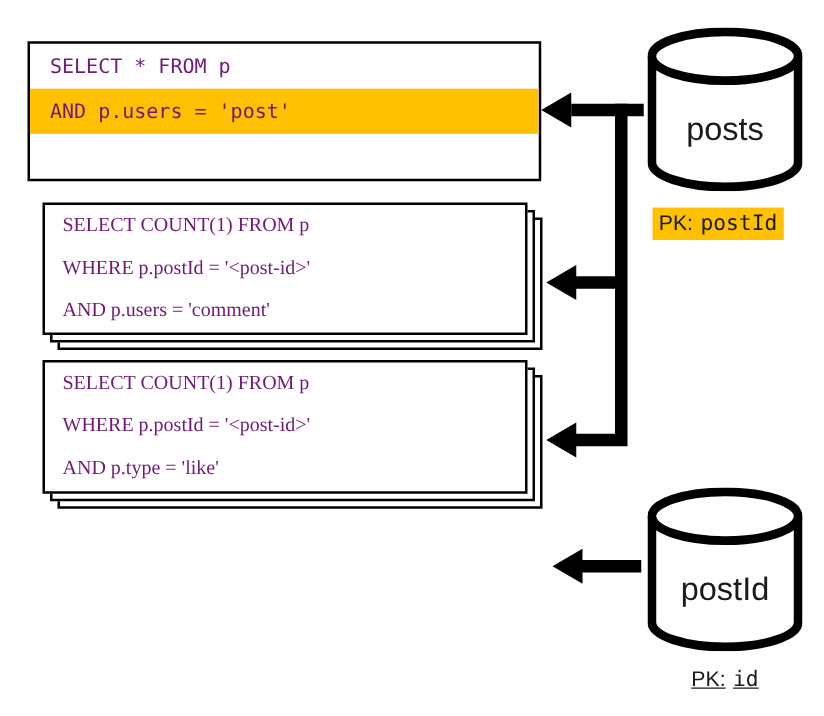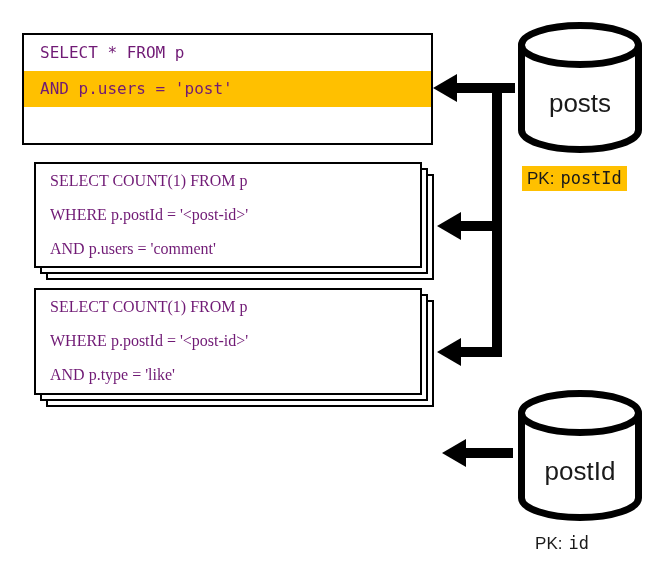--- a/index.html
+++ b/index.html
@@ -143,17 +143,17 @@
   </div>
 
   <div class="db" style="left:518px; top:390px; width:124px; height:131px;">
     <svg width="124" height="131" viewBox="0 0 124 131">
       <path d="M3.5,23 L3.5,108 A58.5,19.5 0 0 0 120.5,108 L120.5,23" fill="#ffffff" stroke="#000000" stroke-width="7"></path>
       <ellipse cx="62" cy="23" rx="58.5" ry="19.5" fill="#ffffff" stroke="#000000" stroke-width="7"></ellipse>
     </svg>
     <div class="db-label">postId</div>
   </div>
 
-  <div class="pk center" style="left:500px; top:531px; width:124px;">
+  <div class="pk center" style="left:518px; top:531px; width:124px;text-decoration:underline;">
     <span class="pk-prefix">PK:</span><span class="pk-field">id</span>
   </div>
 
 </div>
 
 </body></html>

